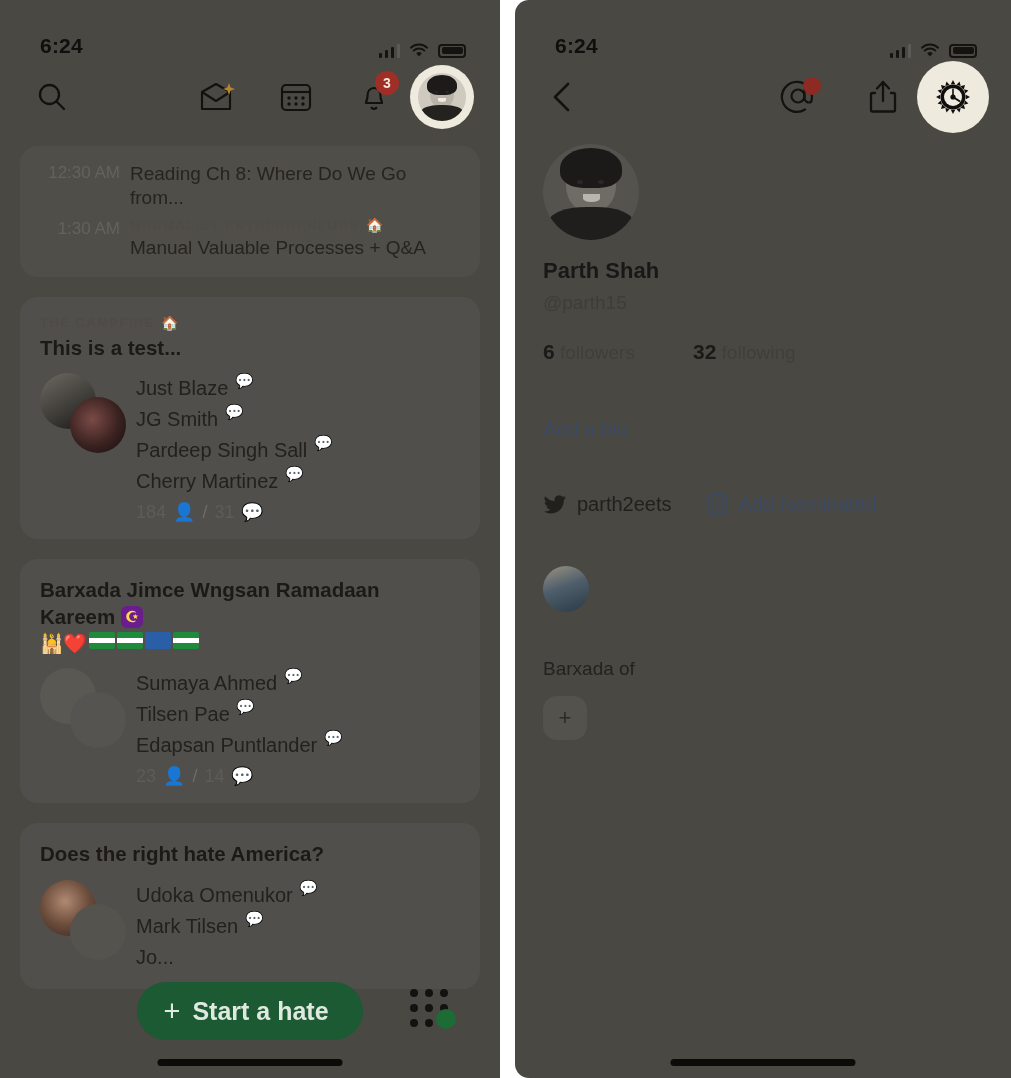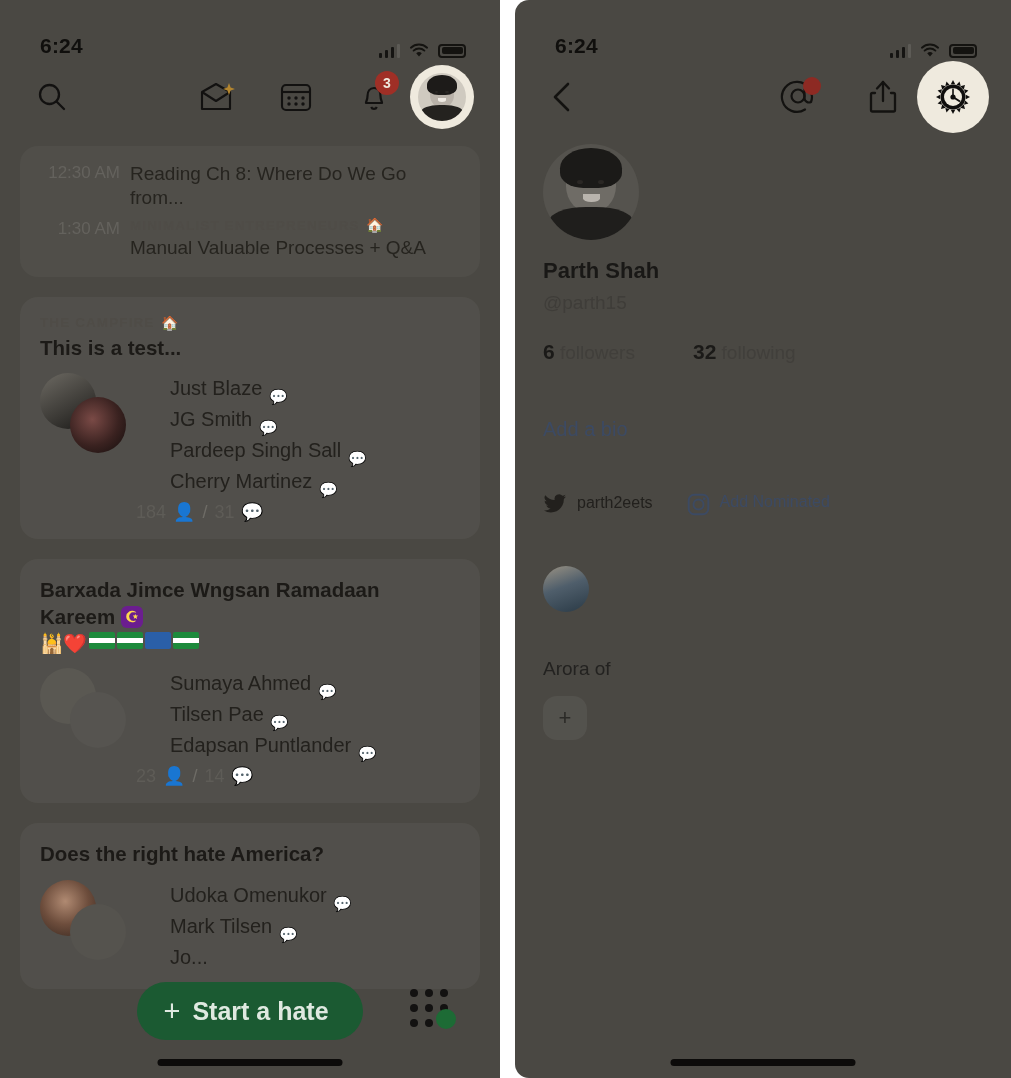--- a/index.html
+++ b/index.html
@@ -169,21 +169,21 @@
   .av {
     position: absolute; width: 56px; height: 56px; border-radius: 50%;
     overflow: hidden; background: rgba(255,255,255,.08);
   }
   .av.a { left: 0; top: 0; }
   .av.b { left: 30px; top: 24px; }
 
   .speakers { flex: 1; }
   .speaker {
     font-size: 20px; color: #23211d; line-height: 1.55;
-    display: flex; align-items: flex-end; gap: 7px; margin-left: 34px;
+    display: flex; align-items: flex-start; gap: 7px;
   }
   .bub { color: #8c8a85; font-size: 15px; line-height: 1; }
   .counts {
     margin-top: 4px; font-size: 18px; color: #5e5c57;
     display: flex; align-items: center; gap: 7px;
   }
   .counts .sl { color: #6e6c66; }
 
   
   .bottombar {
@@ -235,21 +235,21 @@
     width: 96px; height: 96px; border-radius: 50%;
     overflow:hidden; background:#55534e; position:relative;
   }
   .pname { font-size: 22px; font-weight: 700; color: #191816; margin-top: 18px; }
   .phandle { font-size: 19px; color: #3f3d39; margin-top: 8px; }
   .stats { display:flex; gap: 58px; margin-top: 26px; }
   .stat { font-size: 19px; color:#413f3b; }
   .stat b { font-size: 21px; color:#1b1a18; font-weight:700; }
   .addbio { margin-top: 54px; font-size: 20px; color: #3c4a63; }
   .socials { display:flex; align-items:center; gap: 34px; margin-top: 52px; }
-  .social { display:flex; align-items:flex-start; gap: 10px; font-size: 16px; }
+  .social { display:flex; align-items:flex-end; gap: 10px; font-size: 20px; }
   .social.tw { color:#22201d; }
   .social.ig { color:#3c4a63; }
   .joined { display:flex; align-items:center; gap: 14px; margin-top: 50px; }
   .joined .av2 {
     width:46px; height:46px; border-radius:50%; overflow:hidden;
     background:#6c6a63; position:relative; flex:none;
   }
   .joined .lines { font-size: 18.5px; color:#23221f; line-height:1.45; }
   .joined .lines b { font-weight:700; }
   .memberof { margin-top: 46px; font-size: 19px; color:#232220; }
@@ -603,20 +603,20 @@
             <circle cx="17.2" cy="5.8" r="1.35" fill="#3c4a63"></circle>
           </svg>
           <span>Add Nominated</span>
         </div>
       </div>
 
       <div class="joined">
         <div class="av2" style="background:linear-gradient(160deg,#9b9384 0%,#4f5e6b 45%,#2a3a46 100%)"></div>
       </div>
 
-      <div class="memberof">Arora of</div>
+      <div class="memberof">Barxada of</div>
       <div class="plusbox">+</div>
     </div>
 
     <div class="home-indicator"></div>
   </div>
 
 </div>
 
 </body></html>

